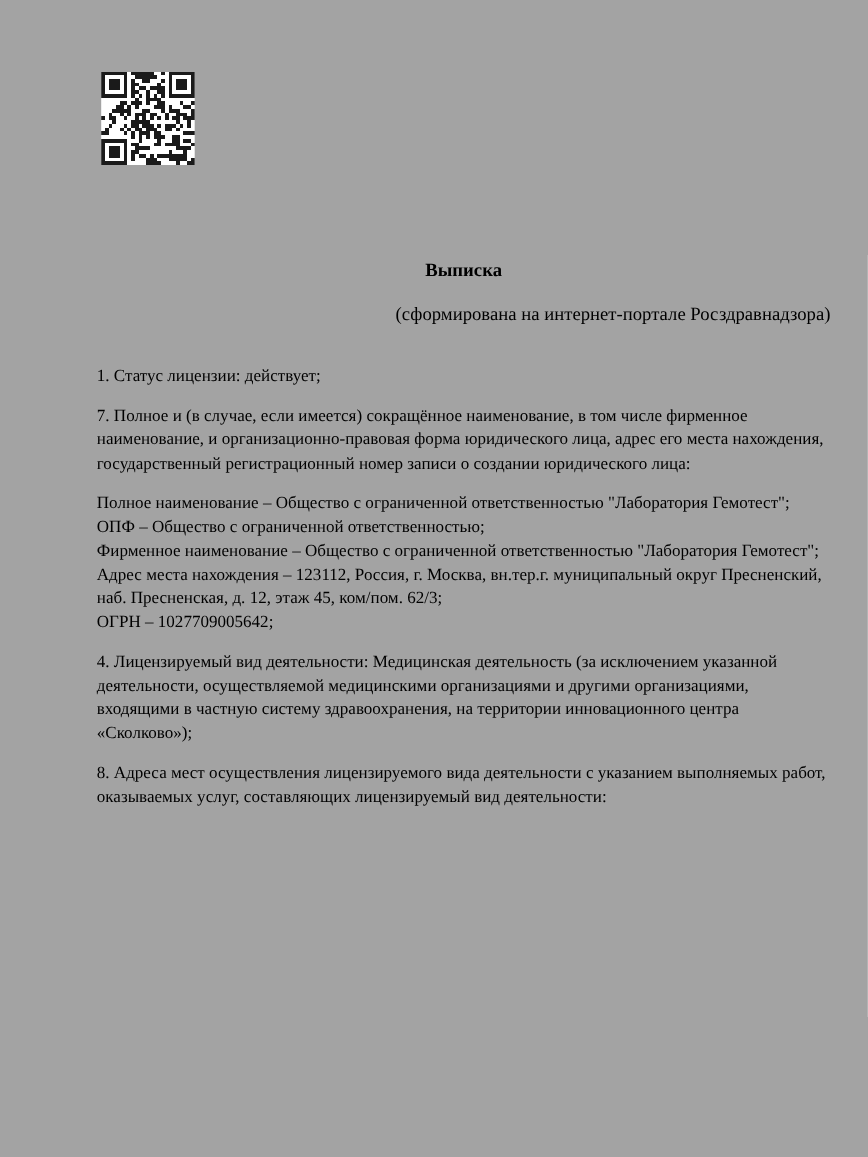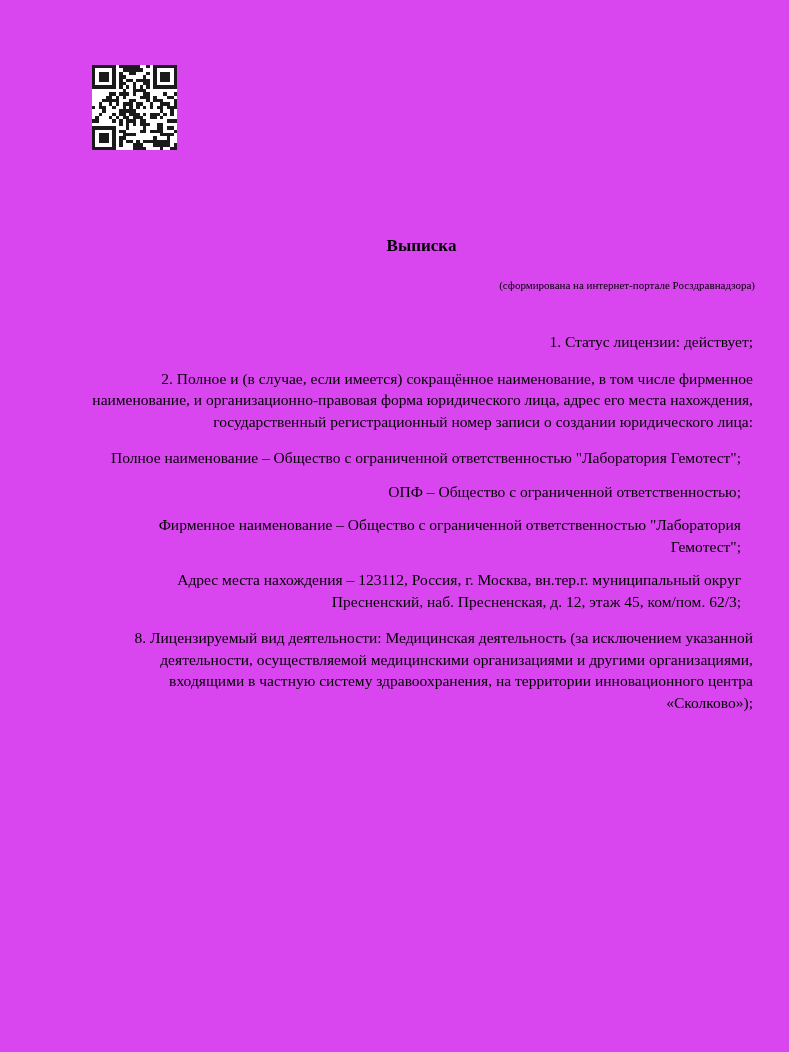--- a/index.html
+++ b/index.html
@@ -4,21 +4,21 @@
 <style>
   html, body {
     margin: 0;
     padding: 0;
     background: #ffffff;
   }
   .page {
     position: relative;
     width: 789px;
     height: 1052px;
-    background: #d946ef;
+    background: #a3a3a3;
     color: #000000;
     font-family: "Liberation Serif", "DejaVu Serif", serif;
     overflow: hidden;
   }
   .qr {
     position: absolute;
     left: 92px;
     top: 65px;
     width: 85px;
     height: 85px;
@@ -34,35 +34,35 @@
     font-size: 17px;
     line-height: 24px;
     white-space: pre-line;
   }
   .subtitle {
     position: absolute;
     left: 88px;
     right: 34px;
     top: 277px;
     text-align: right;
-    font-size: 11px;
+    font-size: 17px;
     line-height: 17px;
   }
   .content {
     position: absolute;
     left: 88px;
     right: 36px;
     top: 331px;
     font-size: 15.5px;
     line-height: 21.5px;
-    text-align: right;
+    text-align: left;
   }
   .para { margin: 0 0 15px 0; }
   .org-block { margin: 0 0 15px 0; }
-  .org-line { margin: 12px; }
+  .org-line { margin: 0; }
 </style>
 </head>
 <body>
 
 <div class="page">
 
   <div class="qr" id="qr">
       <svg xmlns="http://www.w3.org/2000/svg" viewBox="0 0 25 25" shape-rendering="crispEdges">
         <rect width="25" height="25" fill="#ffffff"></rect>
         <rect x="0" y="0" width="1" height="1" fill="#1a1a1a"></rect>
@@ -377,25 +377,27 @@
     </div>
 
   <div class="title-block">
     <div>Выписка</div>
   </div>
 
   <div class="subtitle">(сформирована на интернет-портале Росздравнадзора)</div>
 
   <div class="content">
     <p class="para">1. Статус лицензии: действует;</p>
-    <p class="para">2. Полное и (в случае, если имеется) сокращённое наименование, в том числе фирменное наименование, и организационно-правовая форма юридического лица, адрес его места нахождения, государственный регистрационный номер записи о создании юридического лица:</p>
+    <p class="para">7. Полное и (в случае, если имеется) сокращённое наименование, в том числе фирменное наименование, и организационно-правовая форма юридического лица, адрес его места нахождения, государственный регистрационный номер записи о создании юридического лица:</p>
 
     <div class="org-block">
       <div class="org-line">Полное наименование – Общество с ограниченной ответственностью "Лаборатория Гемотест";</div>
       <div class="org-line">ОПФ – Общество с ограниченной ответственностью;</div>
       <div class="org-line">Фирменное наименование – Общество с ограниченной ответственностью "Лаборатория Гемотест";</div>
       <div class="org-line">Адрес места нахождения – 123112, Россия, г. Москва, вн.тер.г. муниципальный округ Пресненский, наб. Пресненская, д. 12, этаж 45, ком/пом. 62/3;</div>
+      <div class="org-line">ОГРН – 1027709005642;</div>
     </div>
 
-    <p class="para">8. Лицензируемый вид деятельности: Медицинская деятельность (за исключением указанной деятельности, осуществляемой медицинскими организациями и другими организациями, входящими в частную систему здравоохранения, на территории инновационного центра «Сколково»);</p>
+    <p class="para">4. Лицензируемый вид деятельности: Медицинская деятельность (за исключением указанной деятельности, осуществляемой медицинскими организациями и другими организациями, входящими в частную систему здравоохранения, на территории инновационного центра «Сколково»);</p>
+    <p class="para">8. Адреса мест осуществления лицензируемого вида деятельности с указанием выполняемых работ, оказываемых услуг, составляющих лицензируемый вид деятельности:</p>
   </div>
 
 </div>
 
 </body></html>

